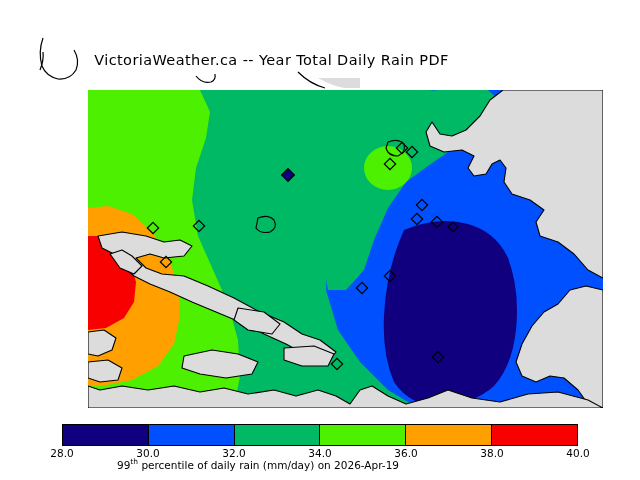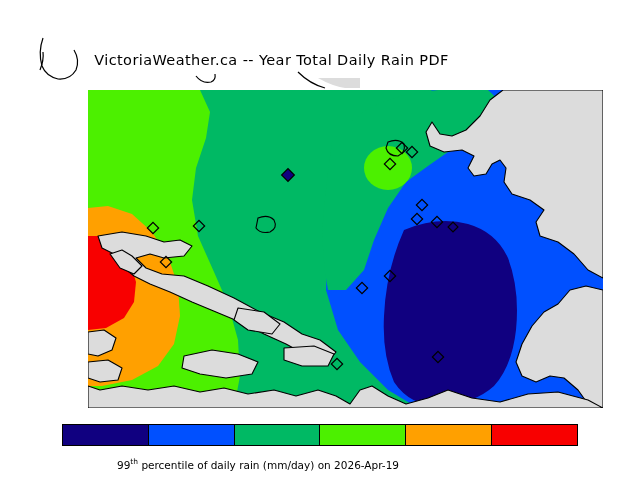--- a/index.html
+++ b/index.html
@@ -217,19 +217,28 @@
 
   <div id="colorbar-wrap">
     <div id="colorbar">
         <div class="cb-seg" style="background: rgb(16, 0, 128);"></div>
         <div class="cb-seg" style="background: rgb(0, 80, 255);"></div>
         <div class="cb-seg" style="background: rgb(0, 185, 100);"></div>
         <div class="cb-seg" style="background: rgb(76, 240, 0);"></div>
         <div class="cb-seg" style="background: rgb(255, 160, 0);"></div>
         <div class="cb-seg" style="background: rgb(248, 0, 0);"></div>
       </div>
+    <div id="cb-ticks">
+        <div class="cb-tick" style="left: 0px;">28.0</div>
+        <div class="cb-tick" style="left: 86px;">30.0</div>
+        <div class="cb-tick" style="left: 172px;">32.0</div>
+        <div class="cb-tick" style="left: 258px;">34.0</div>
+        <div class="cb-tick" style="left: 344px;">36.0</div>
+        <div class="cb-tick" style="left: 430px;">38.0</div>
+        <div class="cb-tick" style="left: 516px;">40.0</div>
+      </div>
   </div>
 
   <div id="cb-caption">
     <span>99</span><sup>th</sup><span> percentile of daily rain (mm/day) on 2026-Apr-19</span>
   </div>
 
 </div>
 
 </body></html>

